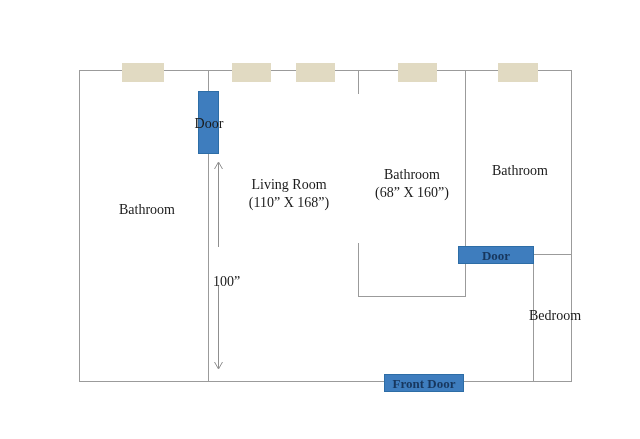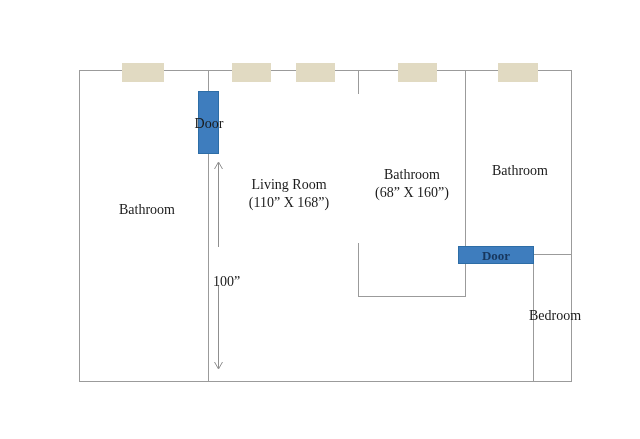--- a/index.html
+++ b/index.html
@@ -95,20 +95,23 @@
     </g>
   </svg>
 
   <div class="door door-bedroom"></div>
   <div class="label label-bedroom-door">Door</div>
 
   <div class="door door-bathroom">
     <span class="door-label-dark">Door</span>
   </div>
 
+  <div class="door door-front">
+    <span class="door-label-dark">Front Door</span>
+  </div>
 
   <div class="label label-bedroom">
     <div>Bathroom</div>
   </div>
 
   <div class="label label-living">
     <div>Living Room</div>
     <div>(110” X 168”)</div>
   </div>
 

